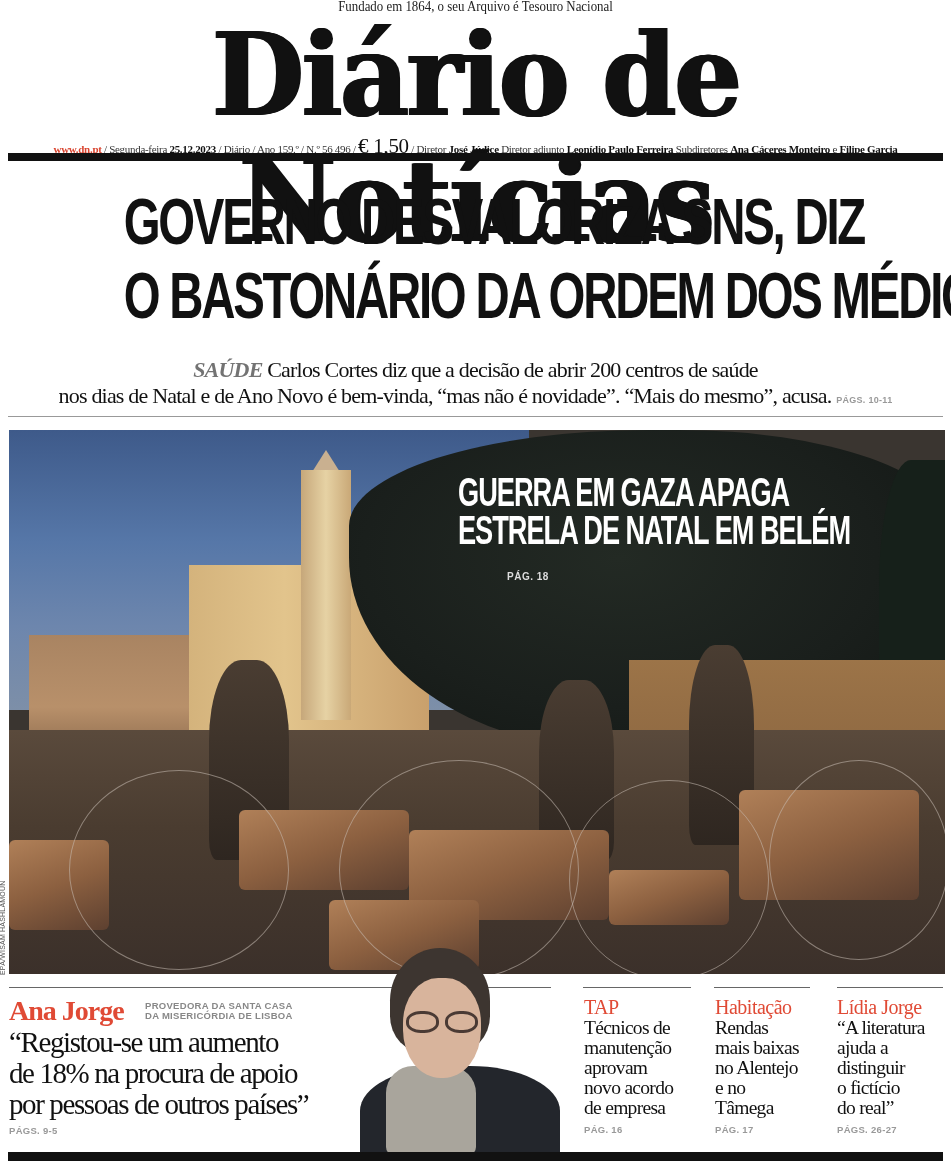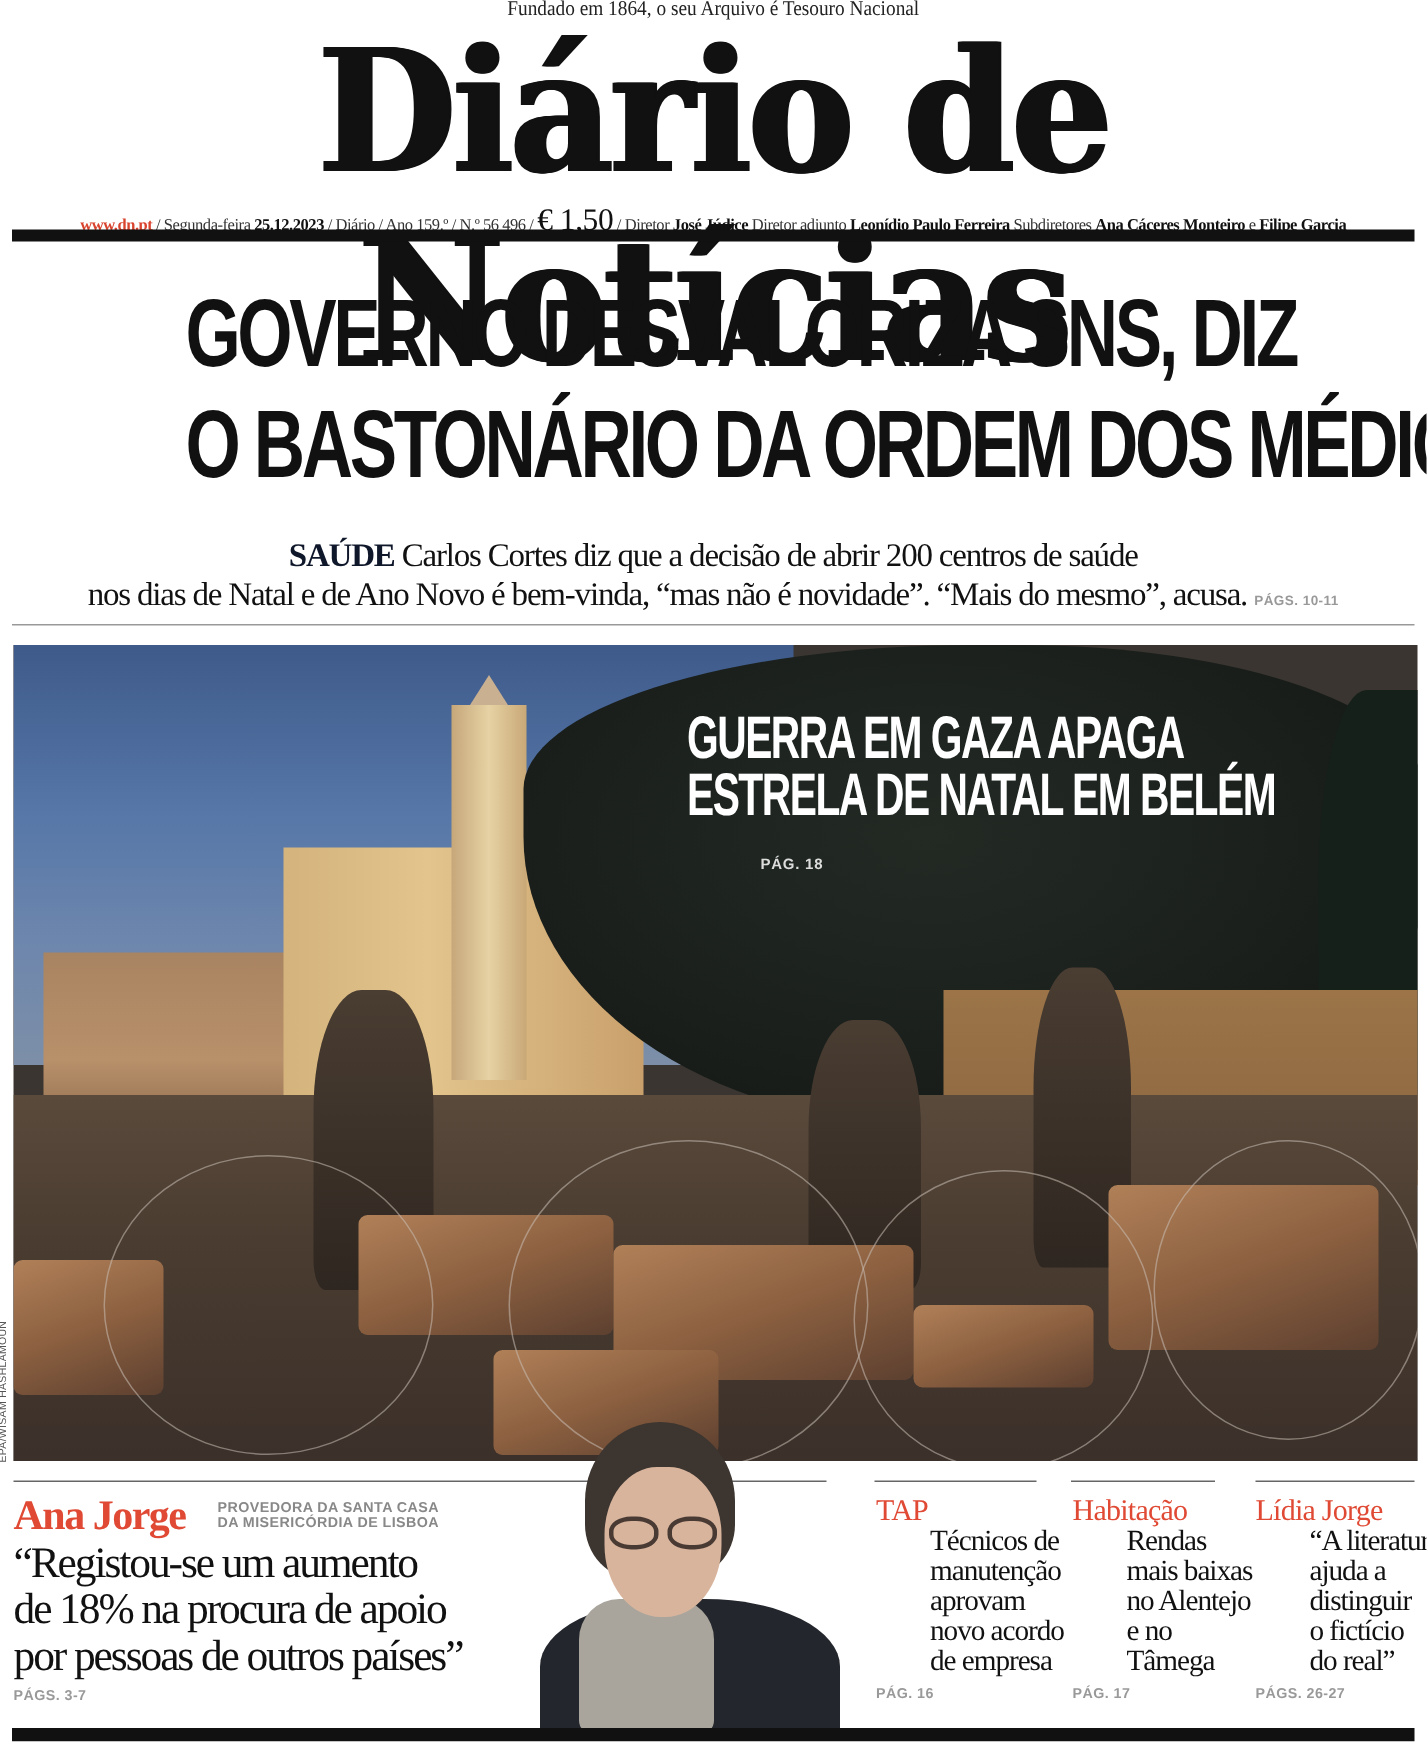--- a/index.html
+++ b/index.html
@@ -25,21 +25,21 @@
 
   .topbar { position: absolute; top: 153px; left: 8px; width: 935px; height: 8px; background: #111; }
 
   .main-headline { position: absolute; top: 185px; left: 0; width: 951px; text-align: center;
     font-family: "Liberation Sans", "DejaVu Sans", sans-serif; font-weight: 900; color: #111;
     font-size: 64px; line-height: 74px; letter-spacing: -3px; }
   .main-headline .line { display: block; transform: scaleX(0.74); transform-origin: center; white-space: nowrap; }
 
   .dek { position: absolute; top: 357px; left: 0; width: 951px; text-align: center;
     font-family: "Liberation Serif", serif; font-size: 22px; line-height: 26px; color: #111; letter-spacing: -0.8px; }
-  .dek .kicker { color: #0f172a; font-weight: bold; }
+  .dek .kicker { color: #737373; font-weight: bold; font-style: italic; }
   .dek .line { display: block; white-space: nowrap; }
   .dek .pags { font-family: "Liberation Sans", sans-serif; font-weight: bold; font-size: 9px; color: #999; letter-spacing: 0.3px; }
 
   .rule-thin { position: absolute; left: 8px; width: 935px; height: 1px; background: #999; }
 
   .photo { position: absolute; top: 430px; left: 9px; width: 936px; height: 544px; overflow: hidden;
     background: #3a3530; }
   .sky { position: absolute; left: 0; top: 0; width: 520px; height: 280px;
     background: linear-gradient(180deg, #3e5a8a 0%, #5677a8 40%, #6d86ad 70%, #7d8fa8 100%); }
   .tree { position: absolute; left: 340px; top: 0; width: 600px; height: 320px;
@@ -90,21 +90,21 @@
     border-radius: 45% 45% 48% 48%; }
   .portrait .glasses { position: absolute; left: 48px; top: 63px; width: 76px; height: 22px; }
   .portrait .glasses span { position: absolute; top: 0; width: 33px; height: 22px; border: 3px solid #4a3a34; border-radius: 45%; }
   .portrait .body { position: absolute; left: 4px; top: 118px; width: 200px; height: 100px; background: #23262c;
     border-radius: 45% 45% 0 0; }
   .portrait .scarf { position: absolute; left: 30px; top: 118px; width: 90px; height: 90px; background: #a9a59c;
     border-radius: 30% 30% 10% 10%; }
 
   .side { position: absolute; top: 996px; }
   .side .kicker { font-family: "Liberation Serif", serif; font-weight: normal; font-size: 20px; color: #e04a35; line-height: 22px; letter-spacing: -0.5px; }
-  .side .text { font-family: "Liberation Serif", serif; font-size: 19.5px; line-height: 20px; color: #111; letter-spacing: -0.7px; margin-left: 36px; }
+  .side .text { font-family: "Liberation Serif", serif; font-size: 19.5px; line-height: 20px; color: #111; letter-spacing: -0.7px; }
   .side .text .line { display: block; white-space: nowrap; }
   .side .pag { font-family: "Liberation Sans", sans-serif; font-weight: bold; font-size: 9.5px; color: #999; margin-top: 6px; letter-spacing: 0.3px; }
 
   .footer-bar { position: absolute; top: 1152px; left: 8px; width: 935px; height: 9px; background: #111; }
 </style>
 </head>
 <body>
 
 <div class="tagline">Fundado em 1864, o seu Arquivo é Tesouro Nacional</div>
 <div class="masthead">Diário de Notícias</div>
@@ -196,21 +196,21 @@
 <div class="ana-name">Ana Jorge</div>
 <div class="ana-role">
   <div>PROVEDORA DA SANTA CASA</div>
   <div>DA MISERICÓRDIA DE LISBOA</div>
 </div>
 <div class="ana-quote">
   <span class="line">“Registou-se um aumento</span>
   <span class="line">de 18%  na procura de apoio</span>
   <span class="line">por pessoas de outros países”</span>
 </div>
-<div class="ana-pags">PÁGS. 3-7</div>
+<div class="ana-pags">PÁGS. 9-5</div>
 
 <div class="side" style="left:584px;">
   <div class="kicker">TAP</div>
   <div class="text">
     <span class="line">Técnicos de</span>
     <span class="line">manutenção</span>
     <span class="line">aprovam</span>
     <span class="line">novo acordo</span>
     <span class="line">de empresa</span>
   </div>

